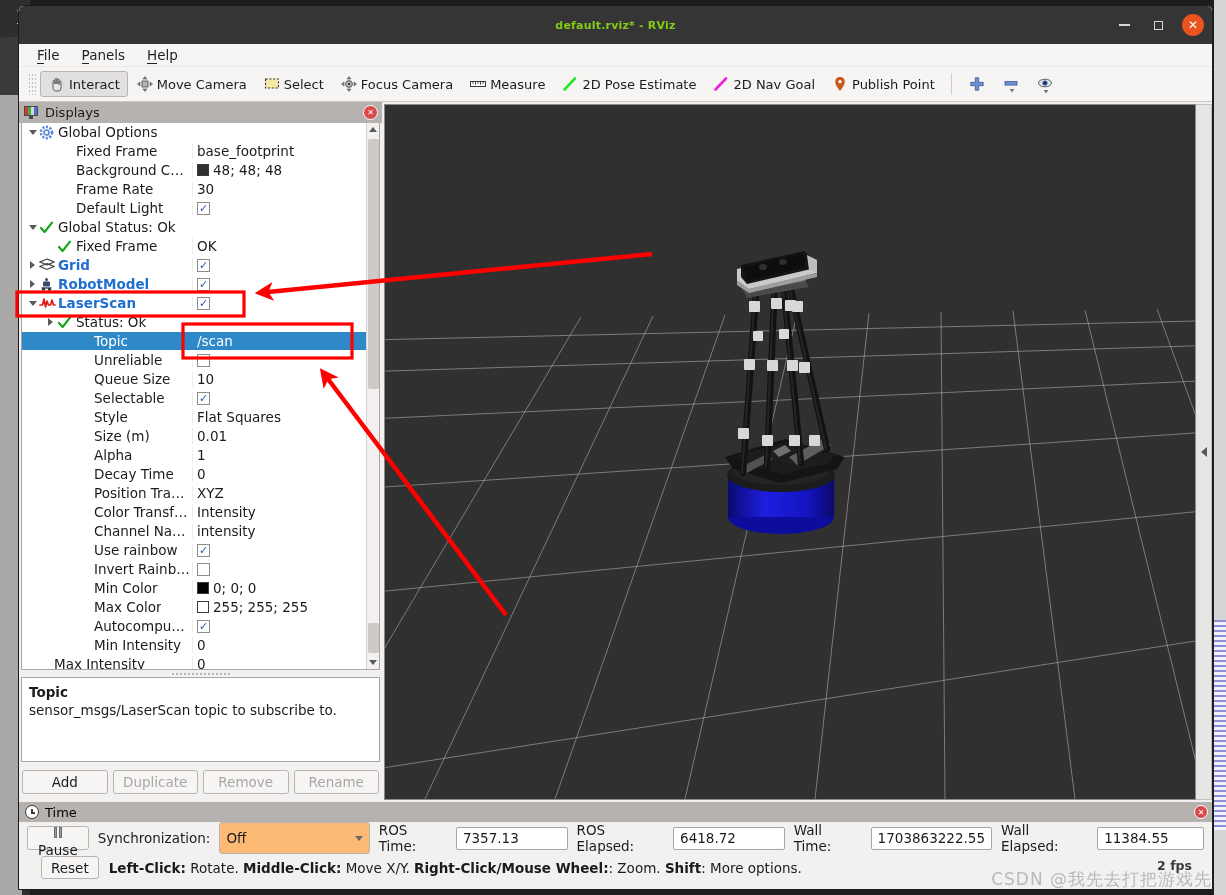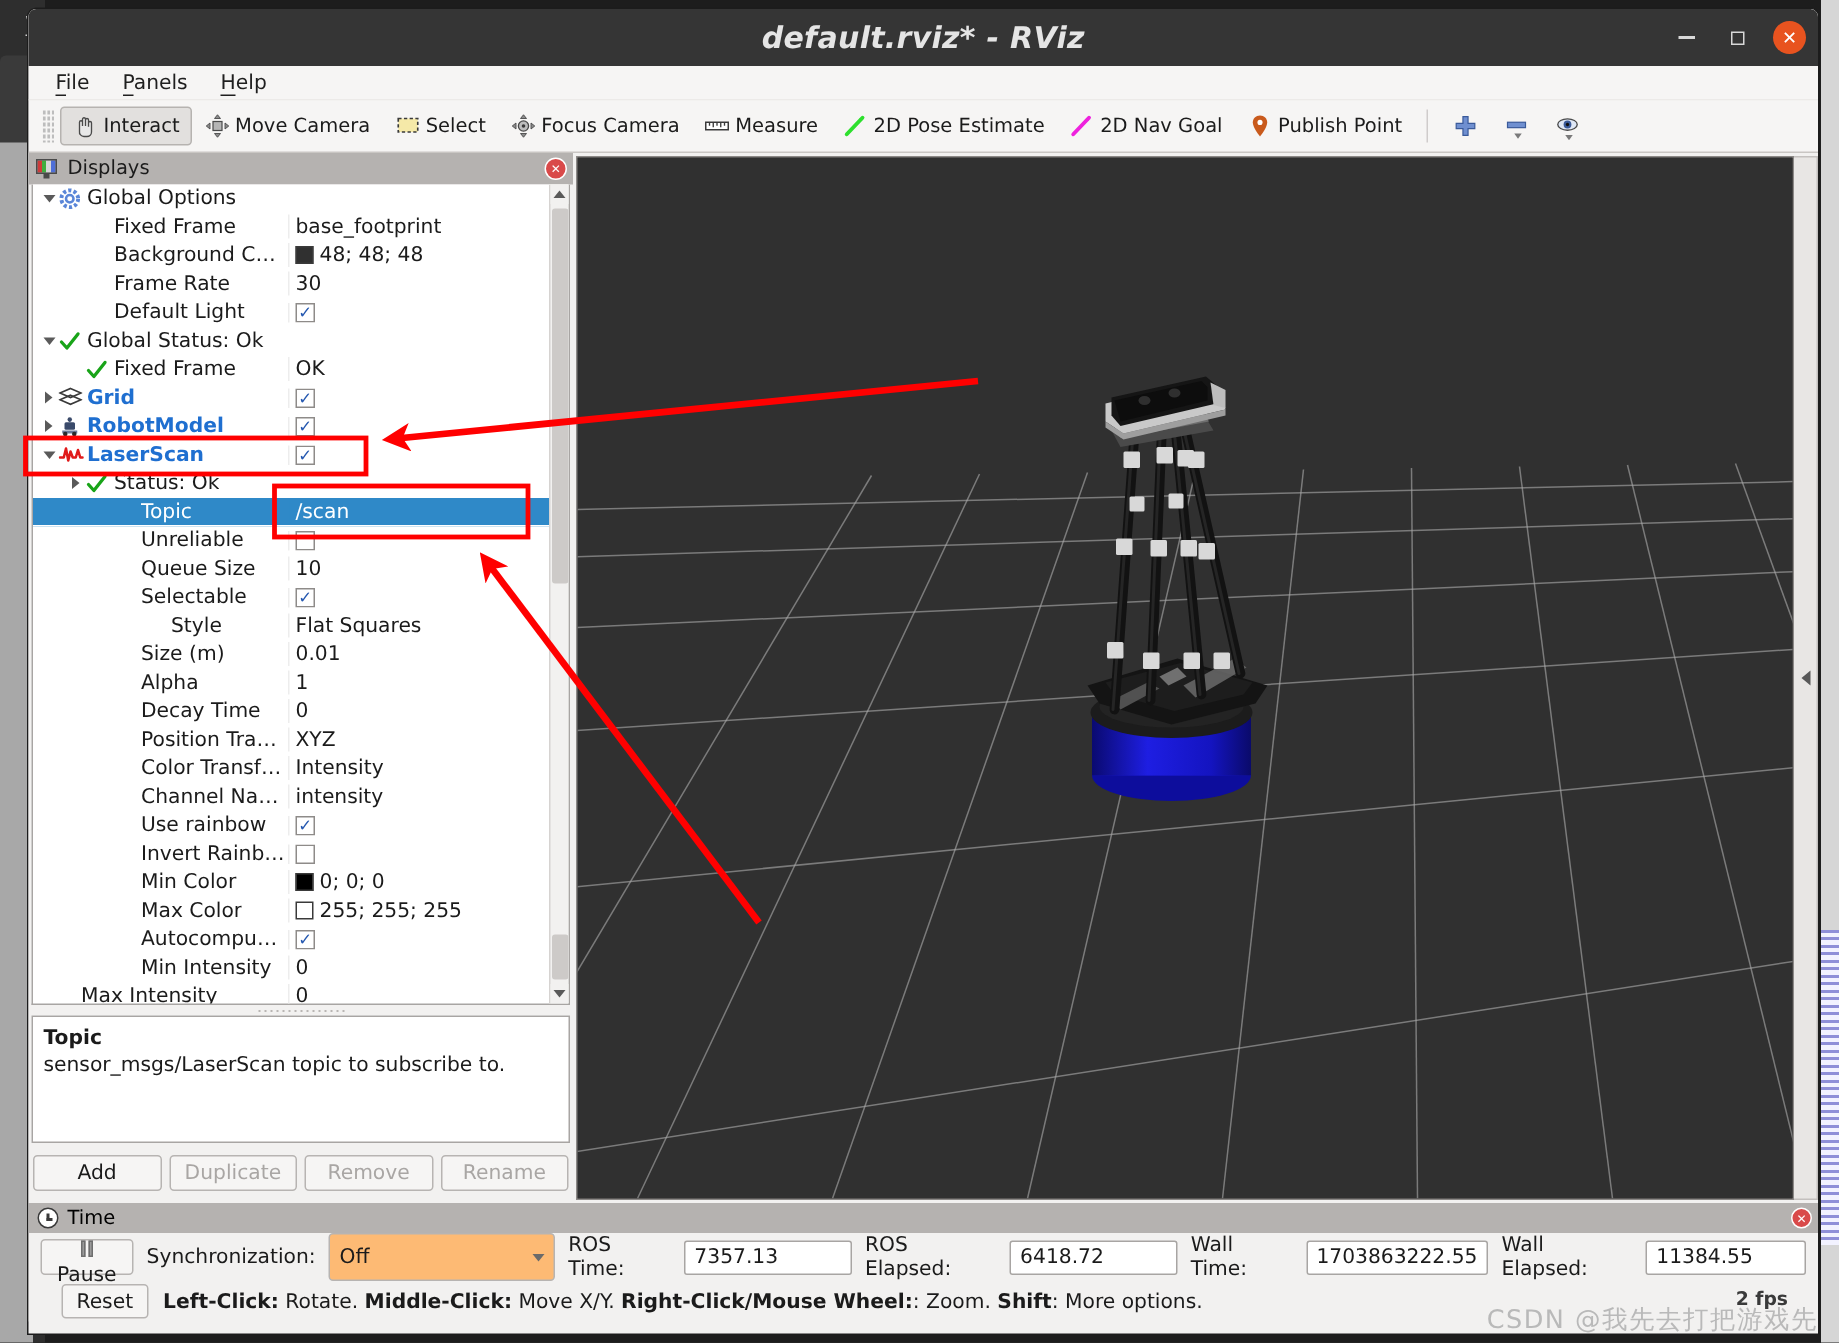--- a/index.html
+++ b/index.html
@@ -54,23 +54,22 @@
   }
 
   
   #titlebar {
     position: relative; height: 38px;
     background: #353535;
     border-radius: 5px 5px 0 0;
     display: flex; align-items: center; justify-content: center;
   }
   #title-text {
-    color: #e5e5e5; font-size: 20px; font-weight: bold;
+    color: #84cc16; font-size: 11px; font-weight: bold;
     letter-spacing: .2px;
-    font-style: italic;
   }
   #title-buttons {
     position: absolute; right: 8px; top: 0; height: 38px;
     display: flex; align-items: center; gap: 14px;
   }
   .tbtn {
     width: 20px; height: 20px; display: flex; align-items: center;
     justify-content: center; color: #d8d8d8; font-size: 13px;
     cursor: default;
   }
@@ -684,21 +683,21 @@
               <div class="tcol-name" style="padding-left: 40px;">
                 <span class="twist"></span>
                 <span class="titem-icon"></span>
                 <span class="tname">Selectable</span>
               </div>
               <div class="tcol-val">
                 <span class="chk">✓</span>
               </div>
             </div>
             <div class="trow">
-              <div class="tcol-name" style="padding-left: 60px;">
+              <div class="tcol-name" style="padding-left: 40px;">
                 <span class="twist"></span>
                 <span class="titem-icon"></span>
                 <span class="tname">Style</span>
               </div>
               <div class="tcol-val">
                 <span>Flat Squares</span>
               </div>
             </div>
             <div class="trow">
               <div class="tcol-name" style="padding-left: 40px;">

